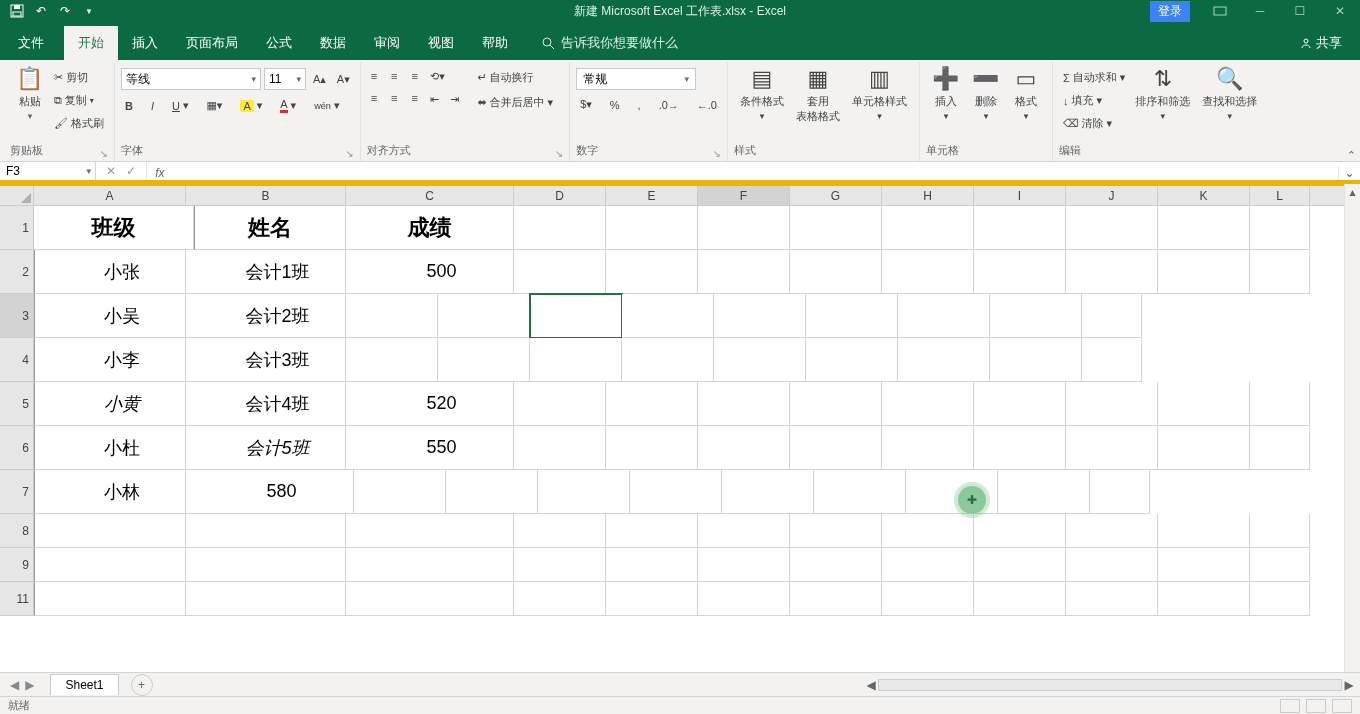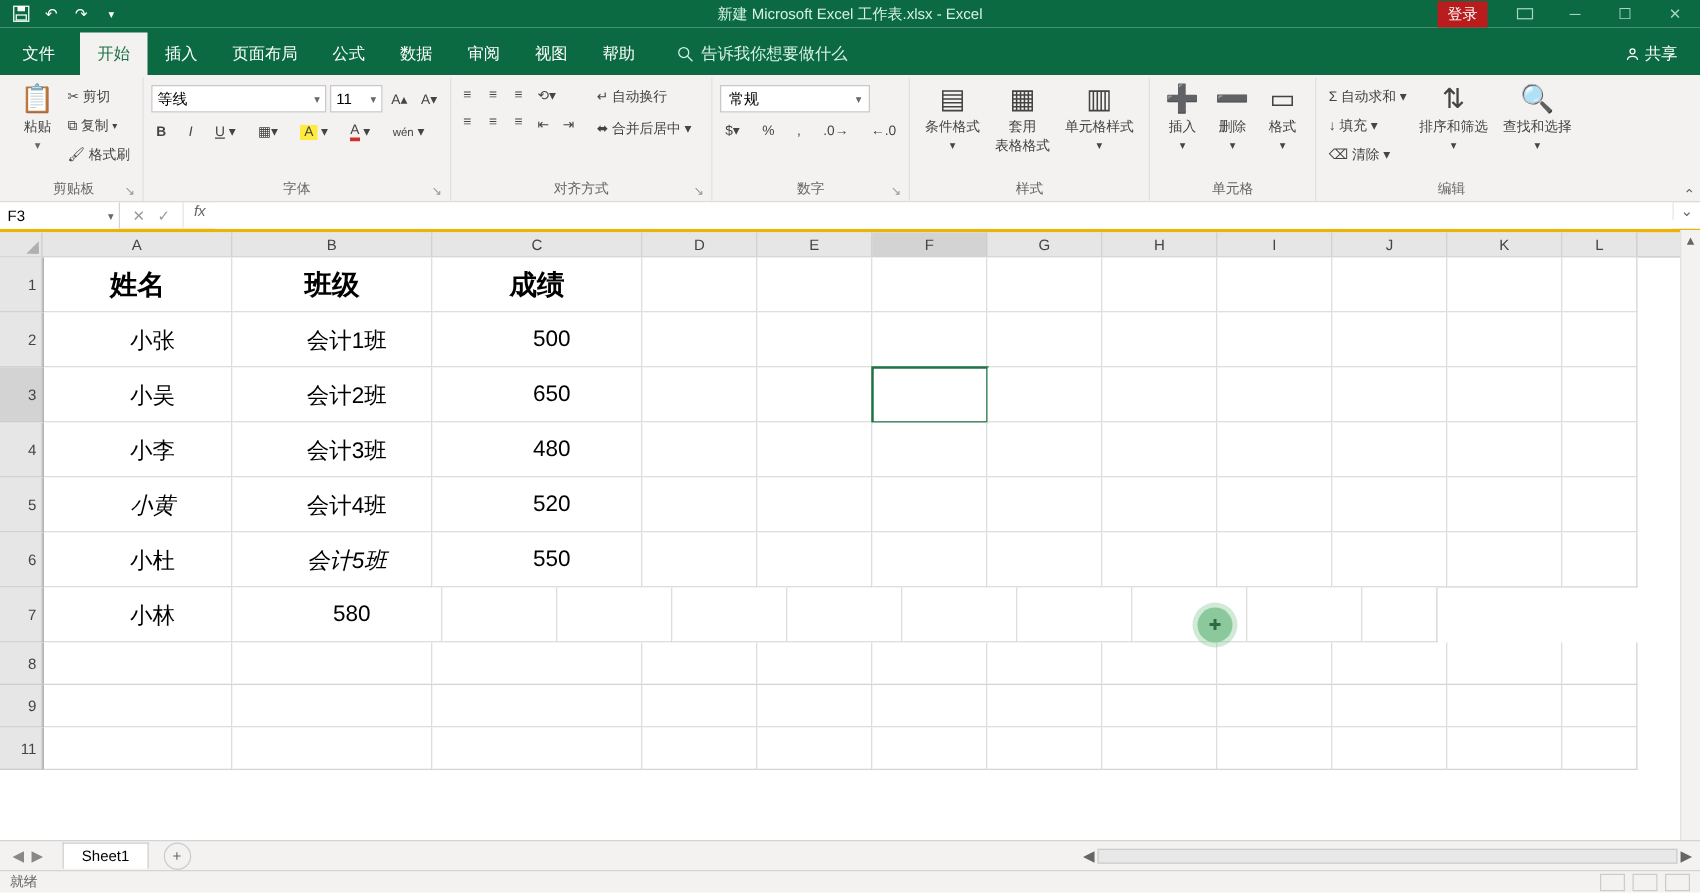--- a/index.html
+++ b/index.html
@@ -4,54 +4,54 @@
 <style>
 * { box-sizing: border-box; margin: 0; padding: 0; font-family: "Microsoft YaHei", "Segoe UI", sans-serif; }
 body { background: #fff; overflow: hidden; width: 1360px; height: 714px; font-size: 12px; }
 
 
 .titlebar { height: 22px; background: #0b6a42; display: flex; align-items: center; color: #fff; position: relative; }
 .tb-left { display: flex; align-items: center; gap: 10px; padding-left: 10px; }
 .tb-icon { width: 14px; height: 14px; display: inline-flex; align-items: center; justify-content: center; }
 .tb-title { position: absolute; left: 50%; transform: translateX(-50%); font-size: 12px; color: #d7f1e3;}
 .tb-right { margin-left: auto; display: flex; align-items: center; }
-.tb-login { background:#b91c1c;color:#fff;padding:2px 8px;font-size:12px;margin-right:10px;text-align:center;}
+.tb-login { background:#3b82f6;color:#fff;padding:2px 8px;font-size:12px;margin-right:10px;text-align:center;}
 .tb-win { width: 40px; height: 22px; display:flex;align-items:center;justify-content:center;color:#a8d5c0;}
 .tb-win.close { color:#a8d5c0;}
 
 
 .ribbon-tabs { height: 38px; background:#0b6a42; display:flex; align-items:flex-end; padding-left:4px;}
 .rtab { color:#fff;font-size:13px;padding:8px 14px 8px;cursor:pointer;}
 .rtab.active { background:#f3f2f1;color:#217346;}
 .rtab.file { margin-right:6px;}
 .search-area { display:flex;align-items:center;color:#d7f1e3;gap:6px;margin-left:20px;font-size:13px; padding-bottom:8px;}
 .share { margin-left:auto;color:#fff;padding:8px 18px;font-size:13px;display:flex;gap:4px;align-items:center;}
 
 
 .ribbon { height:102px;background:#f3f2f1;border-bottom:1px solid #d4d4d4;display:flex;padding:2px 4px 0;}
 .group { border-right:1px solid #e1e1e1;display:flex;flex-direction:column;padding:2px 6px 0;}
 .group-body { flex:1;display:flex;align-items:flex-start;}
-.group-label { text-align:center;font-size:11px;color:#666;height:18px;position:relative;}
+.group-label { text-align:left;font-size:11px;color:#666;height:18px;position:relative;}
 .group-label .launcher { position:absolute;right:0;bottom:2px;font-size:10px;color:#999;}
 .big-btn { display:flex;flex-direction:column;align-items:center;justify-content:center;padding:2px 6px;min-width:40px;gap:2px;font-size:11px;color:#444;}
 .big-btn .ic { font-size:22px;}
 .small-btn { font-size:11px;color:#444;padding:2px 4px;display:flex;align-items:center;gap:3px;}
 .col { display:flex;flex-direction:column;gap:4px;}
 .row { display:flex;align-items:center;gap:3px;}
 
 
 .font-box, .size-box { background:#fff;border:1px solid #c8c8c8;height:22px;display:flex;align-items:center;padding:0 4px;font-size:12px;}
 .font-box { width:140px;} .size-box { width:42px;}
 .dd { color:#666;font-size:9px;margin-left:auto;}
 
 
 .num-box { background:#fff;border:1px solid #c8c8c8;height:22px;width:120px;display:flex;align-items:center;padding:0 6px;font-size:12px;}
 
 
-.fbar-row { height:24px;border-bottom:3px solid #eab308;display:flex;align-items:flex-start;background:#fff;}
+.fbar-row { height:24px;border-bottom:6px solid #eab308;display:flex;align-items:flex-end;background:#fff;}
 .name-box { width:96px;border-right:1px solid #d4d4d4;height:100%;display:flex;align-items:center;padding:0 6px;font-size:12px;background:#fff;position:relative;}
 .name-box .dd { position:absolute;right:4px;}
 .fx-btns { display:flex;align-items:center;gap:10px;padding:0 10px;border-right:1px solid #e5e5e5;height:100%;color:#999;}
 .fx-label { font-style:italic;color:#666;padding:0 8px;}
 .formula-input { flex:1;height:100%;border:none;outline:none;padding:0 6px;font-size:12px;}
 .fbar-expand { width:22px;text-align:center;color:#666;border-left:1px solid #e5e5e5;}
 
 
 .grid-wrap { position:relative; }
 .colhdr-row { display:flex;height:20px;background:#e6e6e6;border-bottom:1px solid #ccc;}
@@ -358,22 +358,22 @@
     <div class="colhdr cG">G</div>
     <div class="colhdr cH">H</div>
     <div class="colhdr cI">I</div>
     <div class="colhdr cJ">J</div>
     <div class="colhdr cK">K</div>
     <div class="colhdr cL">L</div>
   </div>
   <div class="rows" id="grid-rows">
       <div class="row-grid">
         <div class="rowhdr " style="height: 44px;">1</div>
+        <div class="cell cB head" style="height: 44px;">班级</div>
         <div class="cell cA frozen-left head" style="height: 44px;">姓名</div>
-        <div class="cell cB head" style="height: 44px;">班级</div>
         <div class="cell cC head" style="height: 44px;">成绩</div>
         <div class="cell cD" style="height: 44px;"></div>
         <div class="cell cE" style="height: 44px;"></div>
         <div class="cell cF" style="height: 44px;"></div>
         <div class="cell cG" style="height: 44px;"></div>
         <div class="cell cH" style="height: 44px;"></div>
         <div class="cell cI" style="height: 44px;"></div>
         <div class="cell cJ" style="height: 44px;"></div>
         <div class="cell cK" style="height: 44px;"></div>
         <div class="cell cL" style="height: 44px;"></div>
@@ -390,36 +390,34 @@
         <div class="cell cH" style="height: 44px;"></div>
         <div class="cell cI" style="height: 44px;"></div>
         <div class="cell cJ" style="height: 44px;"></div>
         <div class="cell cK" style="height: 44px;"></div>
         <div class="cell cL" style="height: 44px;"></div>
       </div>
       <div class="row-grid">
         <div class="rowhdr sel " style="height: 44px;">3</div>
         <div class="cell cA frozen-left val" style="height: 44px;">小吴</div>
         <div class="cell cB val" style="height: 44px;">会计2班</div>
-        <div class="cell cC val" style="height: 44px;">650</div>
         <div class="cell cD" style="height: 44px;"></div>
         <div class="cell cE" style="height: 44px;"></div>
         <div class="cell cF selected" style="height: 44px;"></div>
         <div class="cell cG" style="height: 44px;"></div>
         <div class="cell cH" style="height: 44px;"></div>
         <div class="cell cI" style="height: 44px;"></div>
         <div class="cell cJ" style="height: 44px;"></div>
         <div class="cell cK" style="height: 44px;"></div>
         <div class="cell cL" style="height: 44px;"></div>
       </div>
       <div class="row-grid">
         <div class="rowhdr " style="height: 44px;">4</div>
         <div class="cell cA frozen-left val" style="height: 44px; font-family: Liberation Serif, serif;">小李</div>
         <div class="cell cB val" style="height: 44px;">会计3班</div>
-        <div class="cell cC val" style="height: 44px;">480</div>
         <div class="cell cD" style="height: 44px;"></div>
         <div class="cell cE" style="height: 44px;"></div>
         <div class="cell cF" style="height: 44px;"></div>
         <div class="cell cG" style="height: 44px;"></div>
         <div class="cell cH" style="height: 44px;"></div>
         <div class="cell cI" style="height: 44px;"></div>
         <div class="cell cJ" style="height: 44px;"></div>
         <div class="cell cK" style="height: 44px;"></div>
         <div class="cell cL" style="height: 44px;"></div>
       </div>

